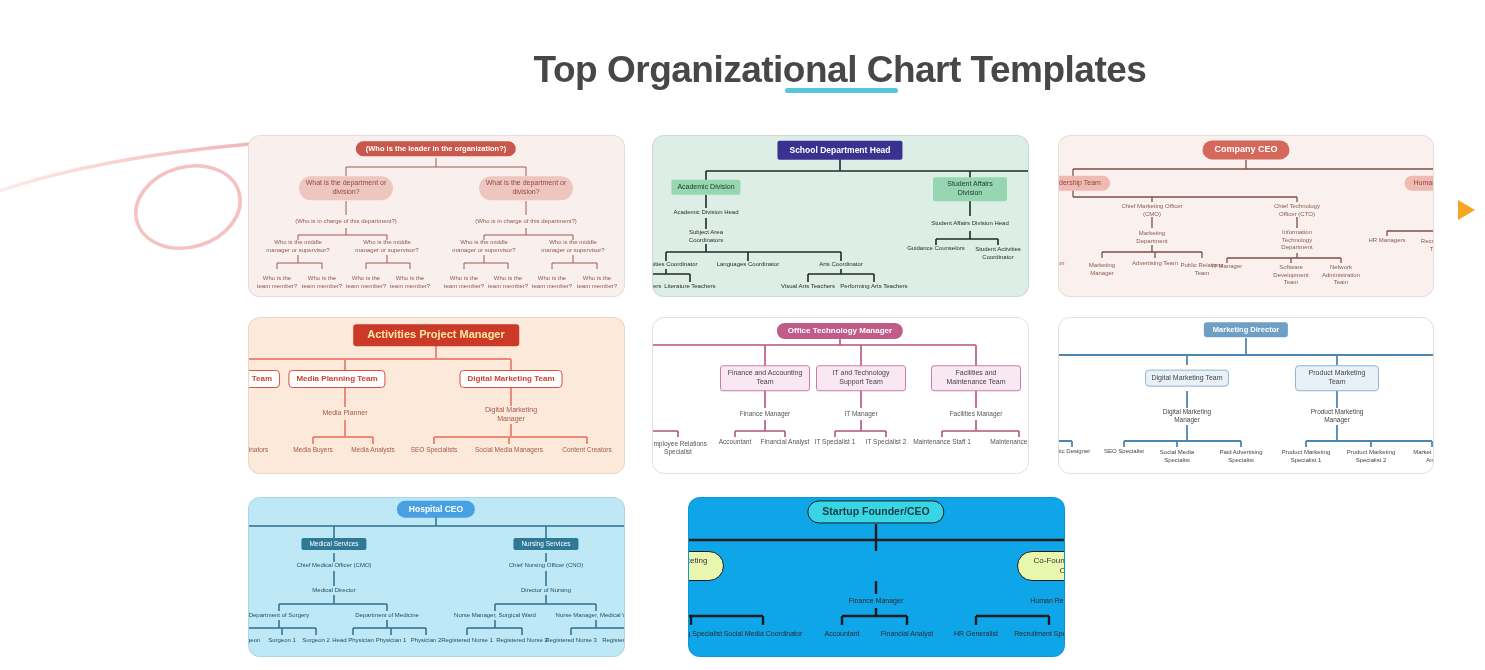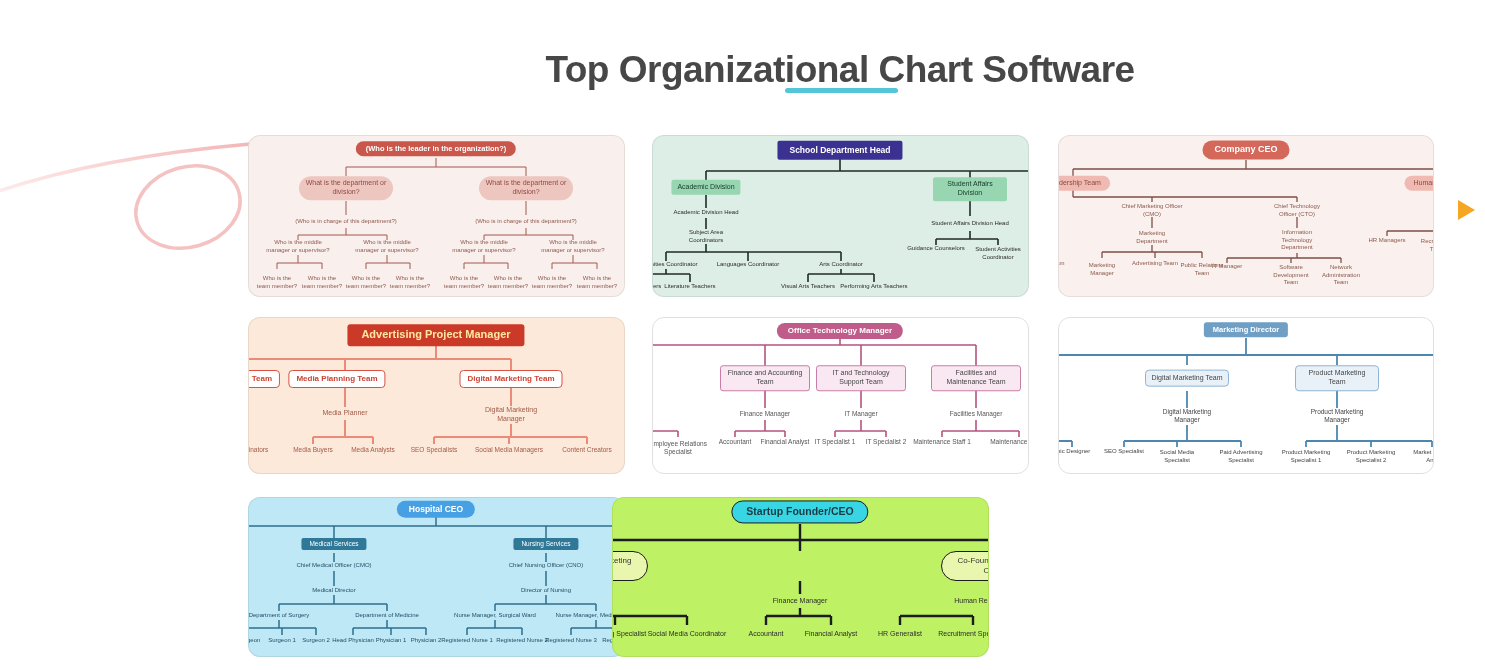--- a/index.html
+++ b/index.html
@@ -44,21 +44,21 @@
   .c7 .box{background:#2f7897;color:#fff;font-size:6.5px;border-radius:2px;padding:2px 8px;white-space:nowrap;}
   .c7 .sm{font-size:6px;color:#1f4d63;}
   
   .c8 .t1{background:#38d5e5;color:#1b3b40;font-weight:bold;font-size:10.5px;border:1.5px solid #1c1c1c;border-radius:13px;padding:4px 14px;white-space:nowrap;}
   .c8 .pill{background:#e9f6ae;border:1.3px solid #1c1c1c;color:#333;font-size:8px;border-radius:15px;padding:4px 6px;}
   .c8 .sm{font-size:7px;color:#2b2b2b;}
 </style>
 </head>
 <body>
 
-<h1 class="heading">Top Organizational Chart Software</h1>
+<h1 class="heading">Top Organizational Chart Templates</h1>
 <div class="underline"></div>
 
 <svg class="swirl" width="265" height="135" viewBox="0 0 265 135">
   <defs>
     <linearGradient id="sw" x1="0" y1="0" x2="1" y2="0">
       <stop offset="0" stop-color="#fdecec"></stop>
         <stop offset="1" stop-color="#f3b7b7"></stop>
     </linearGradient>
   </defs>
   <path d="M -10 64 C 70 36, 160 22, 250 14" stroke="url(#sw)" stroke-width="3.5" fill="none" stroke-linecap="round"></path>
@@ -131,21 +131,21 @@
   <div class="n sm" style="left:282px;top:139px;width:48px">Network Administration Team</div>
   <div class="n sm" style="left:393px;top:103px;width:46px">Human Resources Department</div>
   <div class="n sm nw" style="left:328px;top:105px">HR Managers</div>
   <div class="n sm" style="left:378px;top:109px;width:40px">Recruitment Team</div>
 </div>
 
 <div class="tcard c4" style="left:248px;top:317px;width:375px;height:155px;background:#fce9d9">
   <svg class="wires" width="375" height="155" viewBox="0 0 375 155">
       <path stroke="#ea8a78" stroke-width="2" d="M187 28 V41 M-50 41 H262 M96 41 V52 M262 41 V52 M-17 41 V52 M96 70 V89 M96 102 V119 M64 119 H124 M64 119 V126 M124 119 V126 M262 70 V88 M262 106 V119 M185 119 H338 M185 119 V126 M260 119 V126 M338 119 V126"></path>
     </svg>
-  <div class="n t1" style="left:187px;top:17px">Advertising Project Manager</div>
+  <div class="n t1" style="left:187px;top:17px">Activities Project Manager</div>
   <div class="n box" style="left:-4px;top:61px">Creative Team</div>
   <div class="n box" style="left:88px;top:61px">Media Planning Team</div>
   <div class="n box" style="left:262px;top:61px">Digital Marketing Team</div>
   <div class="n sm nw" style="left:96px;top:95px;font-size:7px">Media Planner</div>
   <div class="n sm nw" style="left:-12px;top:132px">Account Coordinators</div>
   <div class="n sm nw" style="left:64px;top:132px">Media Buyers</div>
   <div class="n sm nw" style="left:124px;top:132px">Media Analysts</div>
   <div class="n sm" style="left:262px;top:97px;width:62px;font-size:7px">Digital Marketing Manager</div>
   <div class="n sm nw" style="left:185px;top:132px">SEO Specialists</div>
   <div class="n sm nw" style="left:260px;top:132px">Social Media Managers</div>
@@ -210,21 +210,21 @@
   <div class="n sm nw" style="left:297px;top:68px">Chief Nursing Officer (CNO)</div>
   <div class="n sm nw" style="left:297px;top:93px">Director of Nursing</div>
   <div class="n sm nw" style="left:246px;top:118px">Nurse Manager, Surgical Ward</div>
   <div class="n sm nw" style="left:347px;top:118px">Nurse Manager, Medical Ward</div>
   <div class="n sm nw" style="left:218px;top:143px">Registered Nurse 1</div>
   <div class="n sm nw" style="left:273px;top:143px">Registered Nurse 2</div>
   <div class="n sm nw" style="left:322px;top:143px">Registered Nurse 3</div>
   <div class="n sm nw" style="left:379px;top:143px">Registered Nurse 4</div>
 </div>
 
-<div class="tcard c8" style="left:612px;top:497px;width:375px;height:158px;background:#bef264">
+<div class="tcard c8" style="left:688px;top:497px;width:375px;height:158px;background:#0ea5e9">
   <svg class="wires" width="375" height="158" viewBox="0 0 375 158">
       <path stroke="#1c1c1c" stroke-width="2.4" d="M187 26 V42 M-30 42 H378 M187 42 V53 M187 83 V96 M187 110 V118 M153 118 H218 M153 118 V127 M218 118 V127 M-30 118 H74 M2 118 V127 M74 118 V127 M287 118 H360 M287 118 V127 M360 118 V127"></path>
     </svg>
   <div class="n t1" style="left:187px;top:14px">Startup Founder/CEO</div>
   <div class="n pill" style="left:-32px;top:68px;width:120px">Co-Founder/Chief Marketing Officer (CMO)</div>
   <div class="n pill" style="left:395px;top:68px;width:120px">Co-Founder/Chief Operating Officer (COO)</div>
   <div class="n sm nw" style="left:187px;top:103px">Finance Manager</div>
   <div class="n sm nw" style="left:2px;top:136px">Marketing Specialist</div>
   <div class="n sm nw" style="left:74px;top:136px">Social Media Coordinator</div>
   <div class="n sm nw" style="left:153px;top:136px">Accountant</div>

